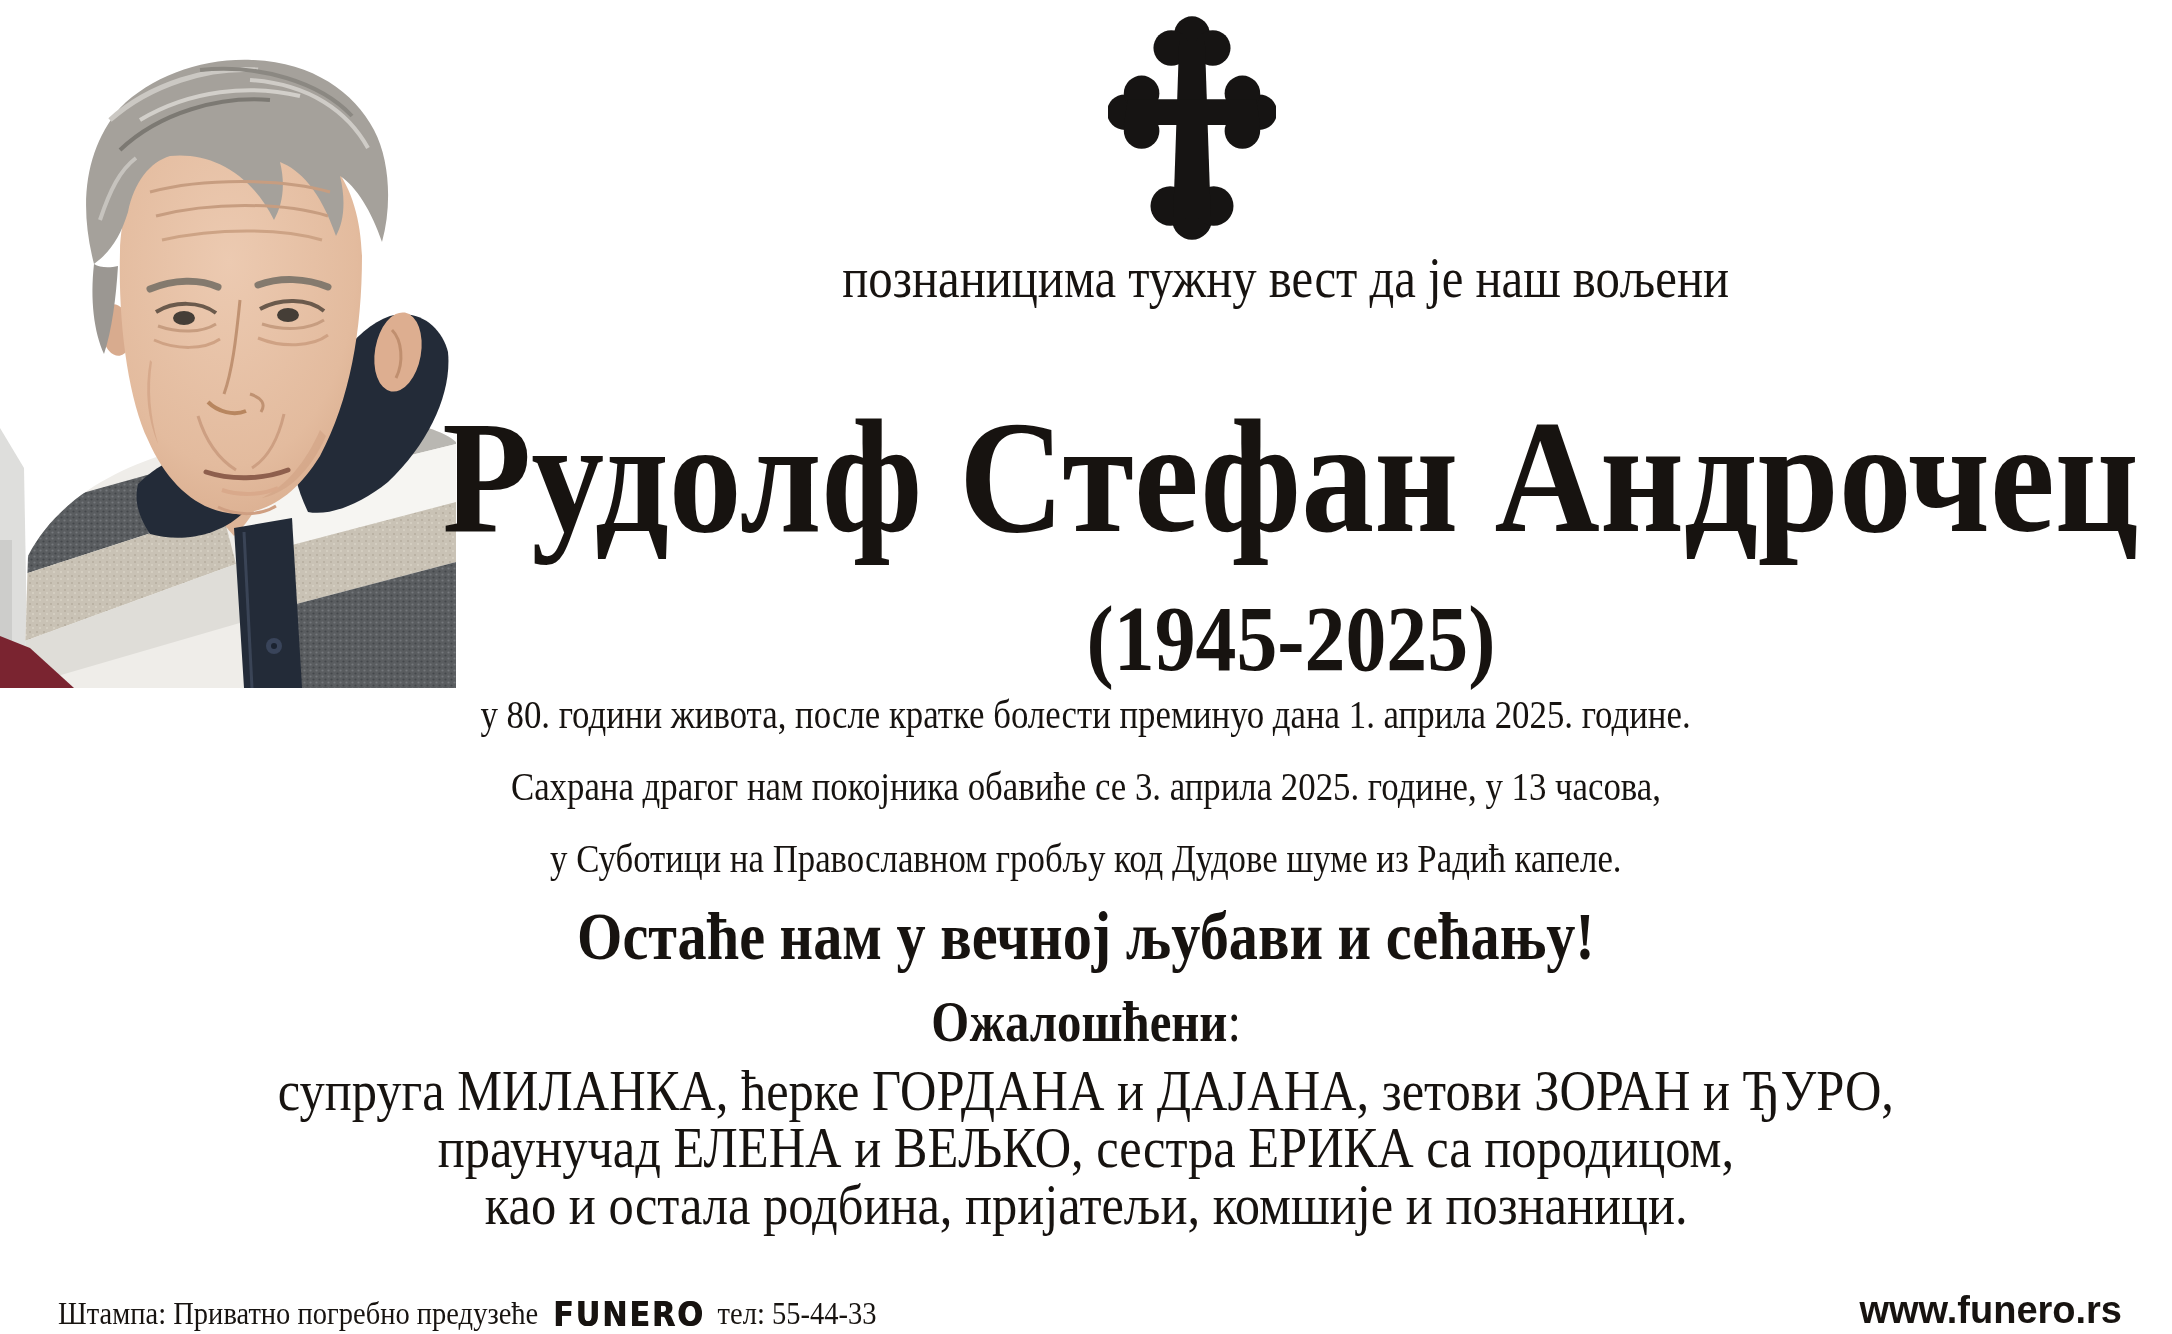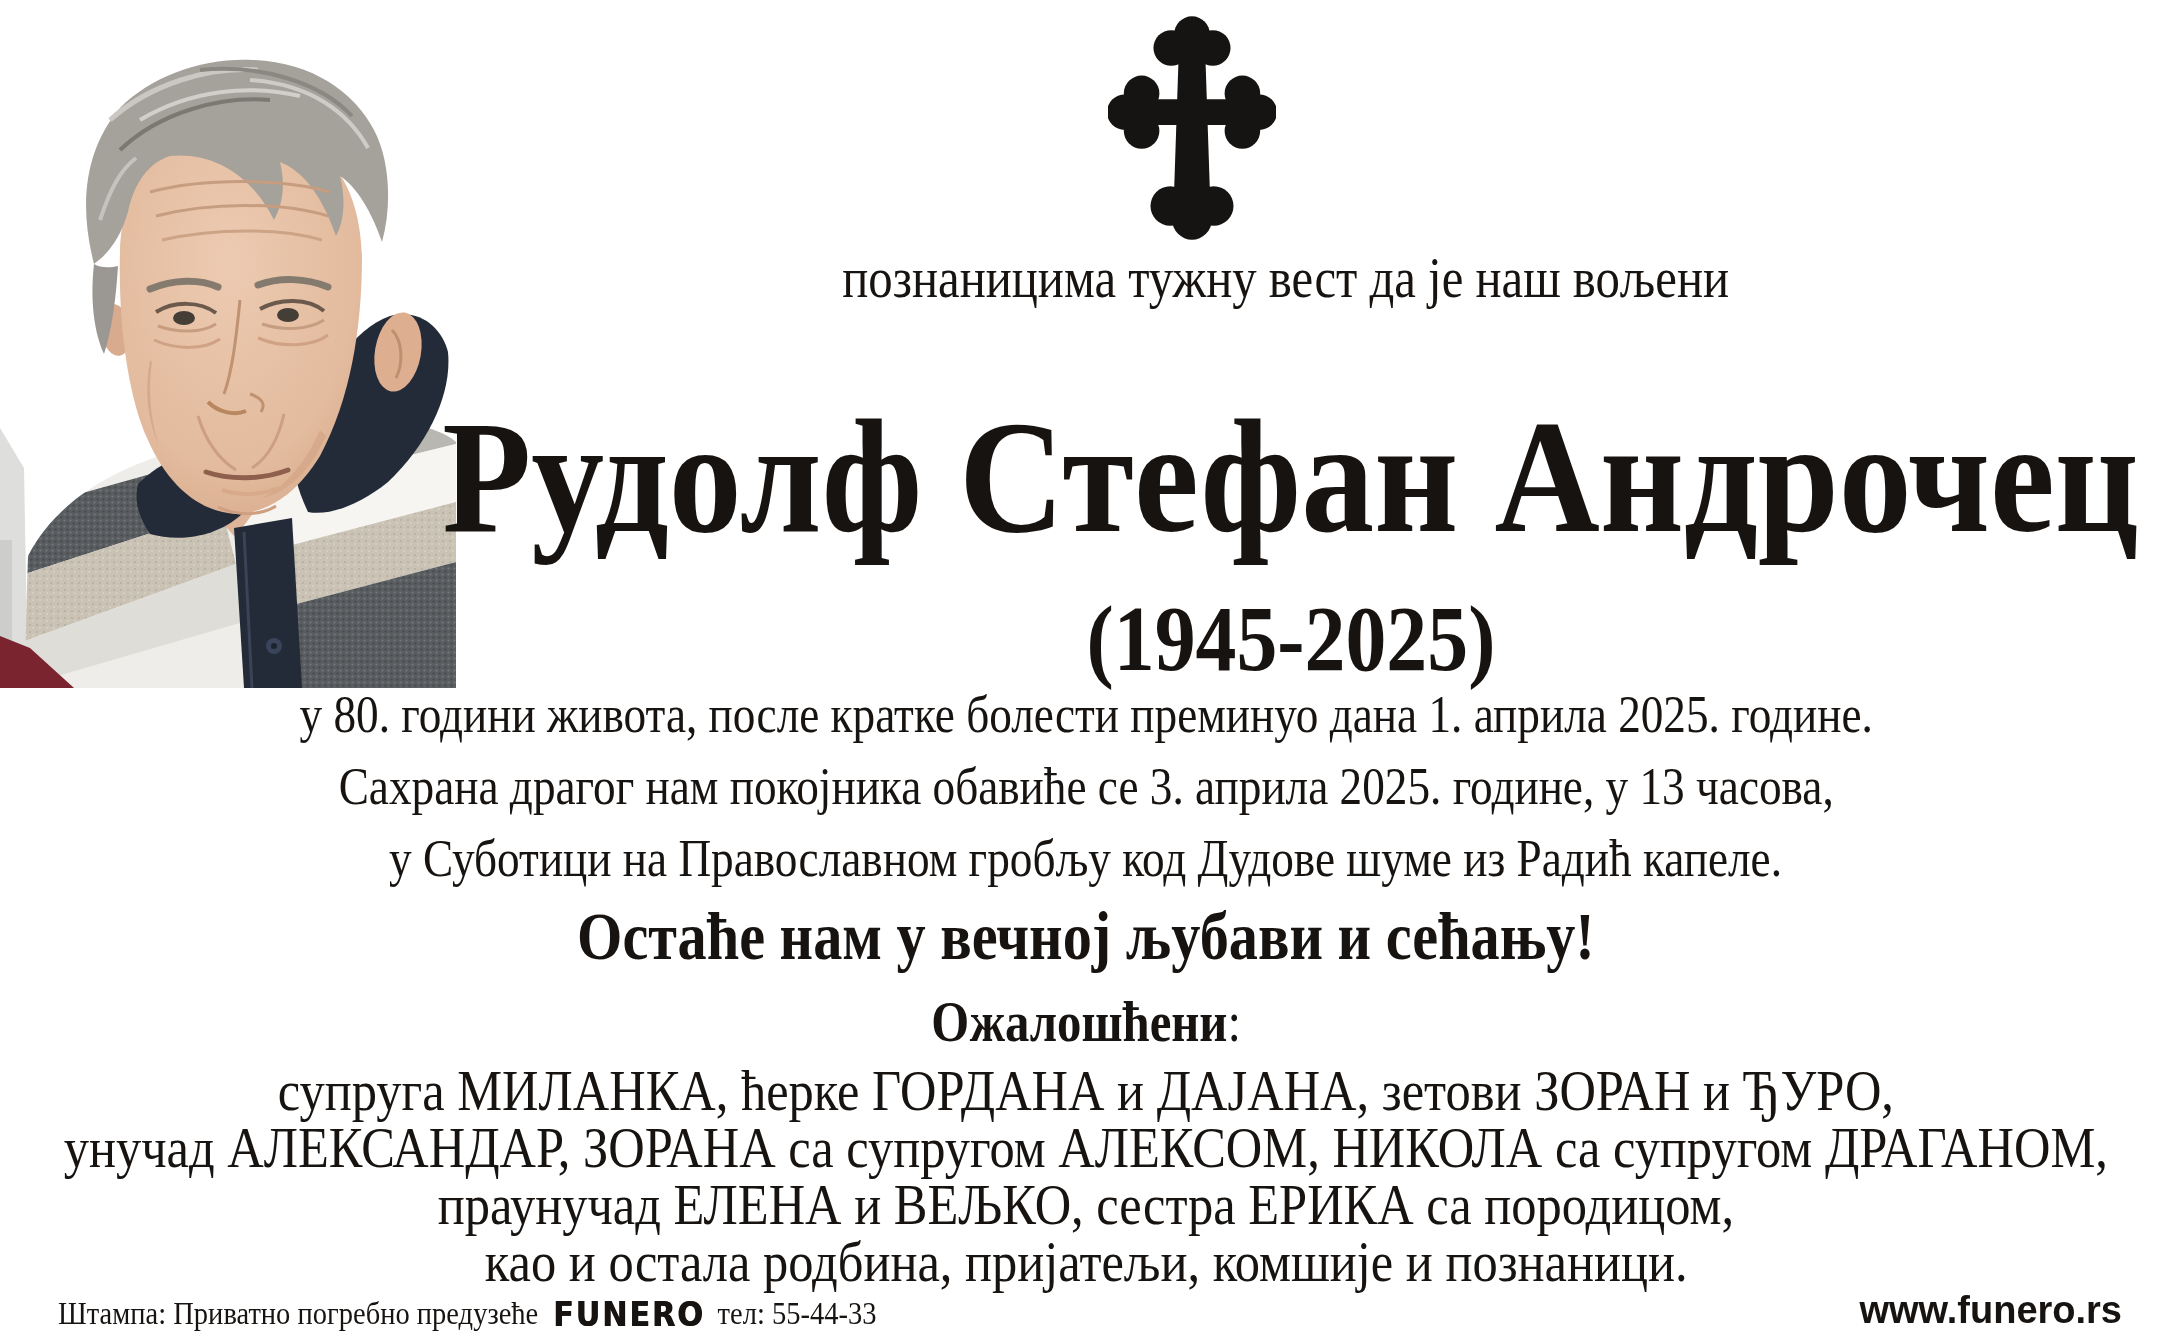--- a/index.html
+++ b/index.html
@@ -23,21 +23,21 @@
 
   .intro{left:460px;right:60px;top:242px;font-size:56px;}
   .intro .row{height:72px;}
 
   .name-block{left:420px;right:10px;top:372px;font-size:162px;font-weight:bold;}
   .name-block .row{height:210px;}
 
   .years-block{left:420px;right:10px;top:568px;font-size:94px;font-weight:bold;margin-top:22px;}
   .years-block .row{height:96px;}
 
-  .body-block{left:0;right:0;top:678px;font-size:52px;}
+  .body-block{left:0;right:0;top:678px;font-size:40px;}
   .body-block .row{height:72px;}
 
   .closing-block{left:0;right:0;top:896px;font-size:67px;font-weight:bold;}
   .closing-block .row{height:80px;}
 
   .mourners-heading{left:0;right:0;top:986px;font-size:56px;}
   .mourners-heading .row{height:72px;}
   .mourners-heading .bold{font-weight:bold;}
 
   .mourners-block{left:0;right:0;top:1062px;font-size:58px;}
@@ -219,23 +219,20 @@
         <span class="bold">Ожалошћени</span><span>:</span>
       </span>
     </div>
   </div>
 
   <div class="abs mourners-block">
     <div class="row">
         <span class="c">супруга МИЛАНКА, ћерке ГОРДАНА и ДАЈАНА, зетови ЗОРАН и ЂУРО,</span>
       </div>
     <div class="row">
-        <span class="c">унучад АЛЕКСАНДАР, ЗОРАНА са супругом АЛЕКСОМ, НИКОЛА са супругом ДРАГАНОМ,</span>
-      </div>
-    <div class="row">
         <span class="c">праунучад ЕЛЕНА и ВЕЉКО, сестра ЕРИКА са породицом,</span>
       </div>
     <div class="row">
         <span class="c">као и остала родбина, пријатељи, комшије и познаници.</span>
       </div>
   </div>
 
   <div class="abs footer-left">
     <span class="cL">
       <span>Штампа: Приватно погребно предузеће</span>

